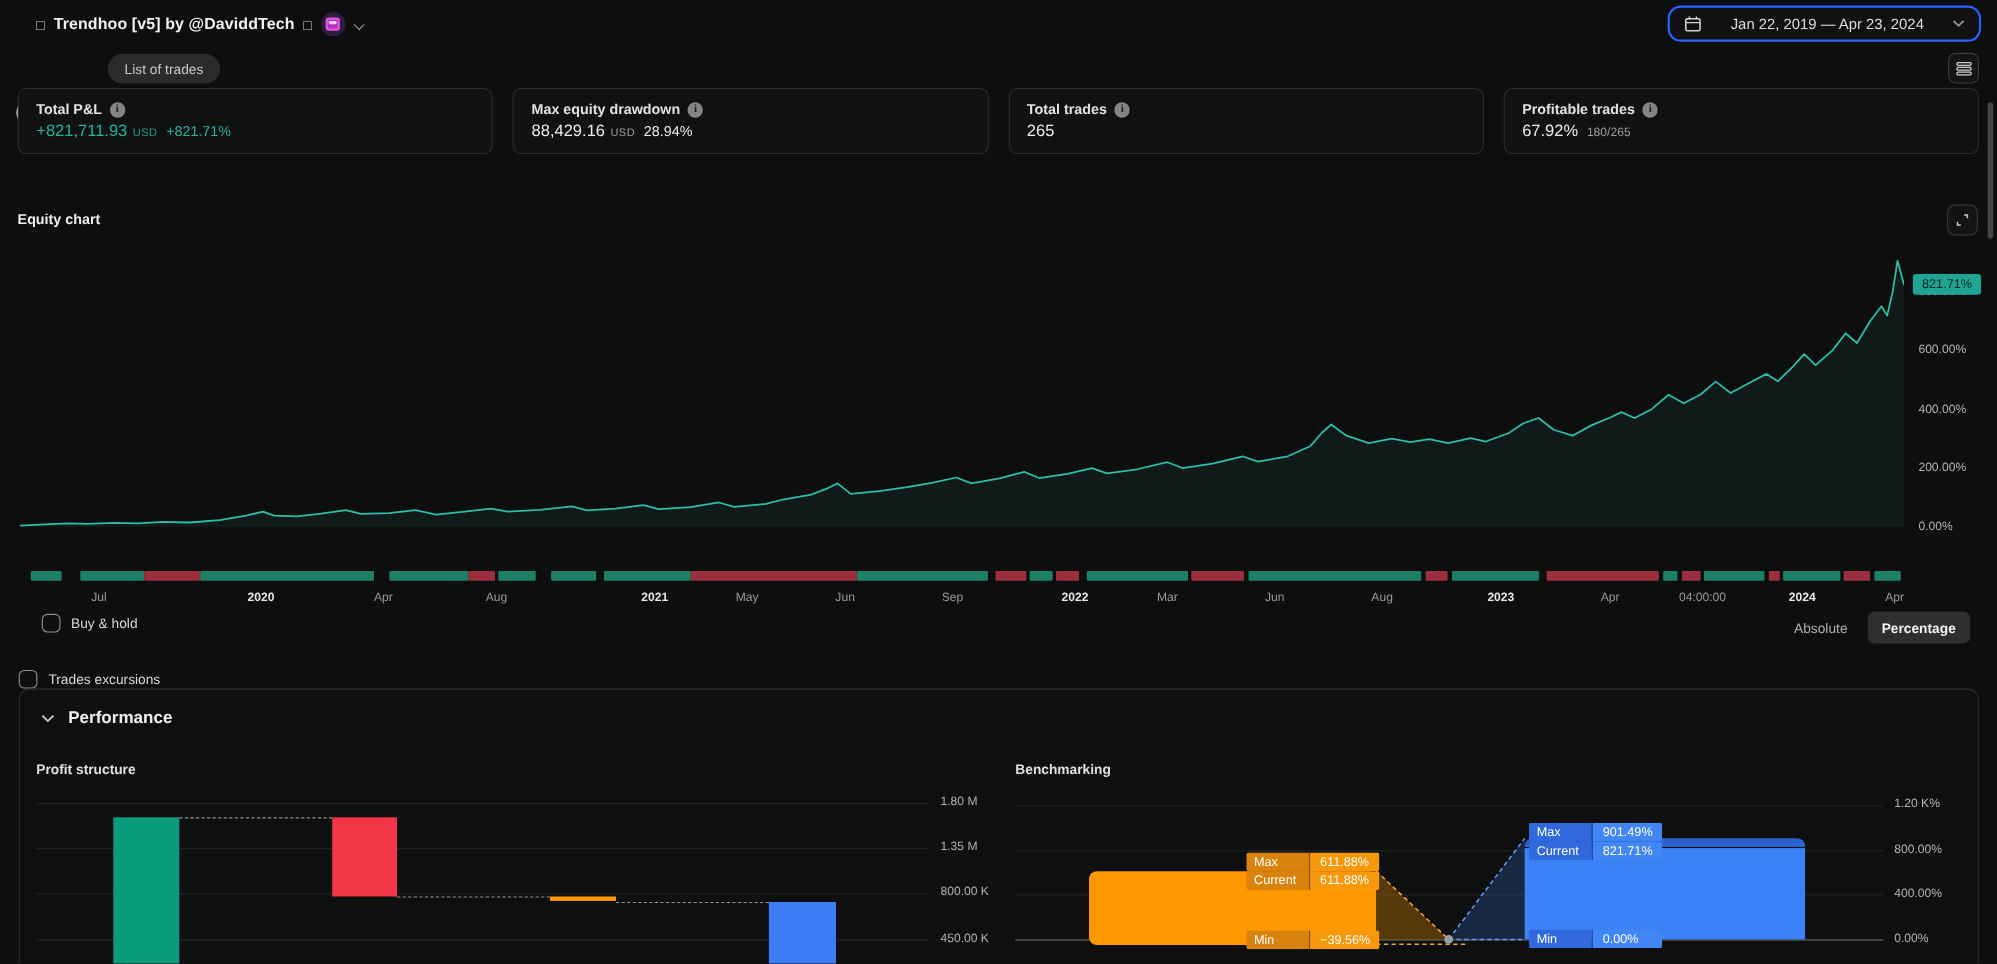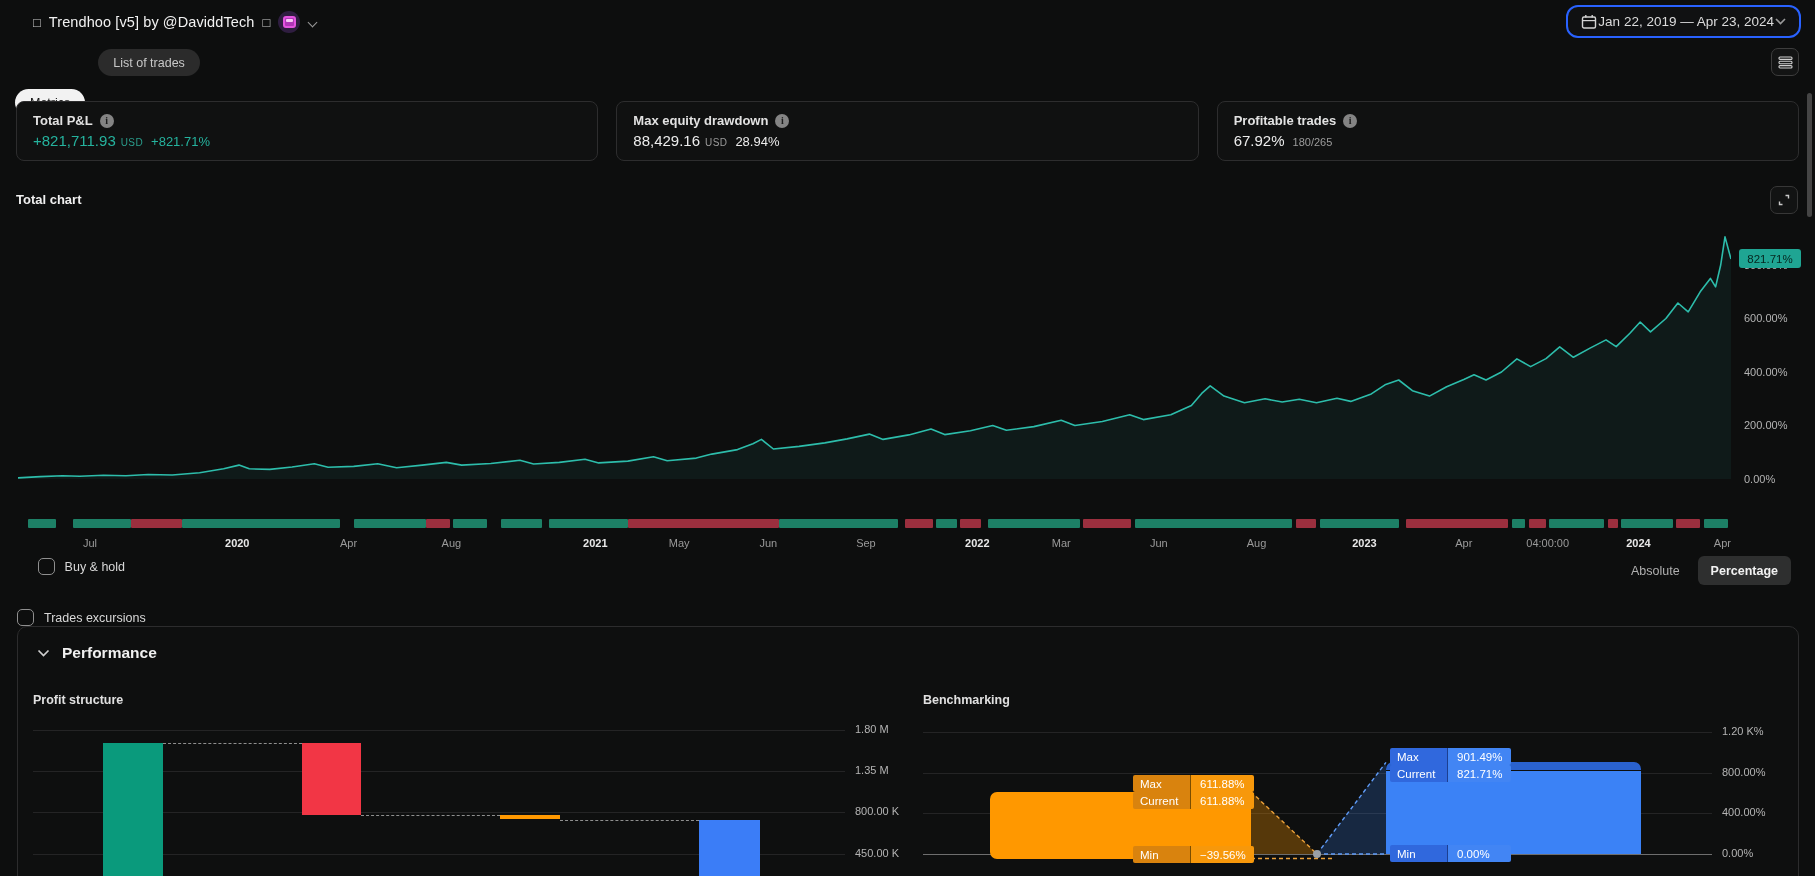--- a/index.html
+++ b/index.html
@@ -3,45 +3,45 @@
 <meta charset="utf-8">
 <style>
   * { margin:0; padding:0; box-sizing:border-box; }
   html,body { width:1815px; height:876px; }
   body { position:relative; overflow:hidden; background:#0d0e0e; color:#e4e4e4;
          font-family:"Liberation Sans", sans-serif; }
 
   
   .title-row { position:absolute; left:33px; top:11px; display:flex; align-items:center; gap:8px; }
   .tofu { color:#c9c9c9; font-size:13px; }
-  .app-title { font-size:14.5px; font-weight:normal; color:#f2f2f2; letter-spacing:.1px; }
+  .app-title { font-size:14.5px; font-weight:bold; color:#f2f2f2; letter-spacing:.1px; }
   .strategy-icon { width:22px; height:22px; border-radius:50%; background:rgba(168,85,247,.22);
                    display:flex; align-items:center; justify-content:center; }
   .strategy-icon .cal { width:13px; height:12px; border:2px solid #e454e0; border-radius:3px;
                         position:relative; background:#b036b8; }
   .strategy-icon .cal::before { content:""; position:absolute; left:1px; right:1px; top:1px;
                         height:3px; background:#f7c6f5; border-radius:1px; }
   .caret { width:10px; height:10px; position:relative; }
   .caret::before { content:""; position:absolute; left:1px; top:2px; width:6px; height:6px;
                    border-right:1.6px solid #9a9a9a; border-bottom:1.6px solid #9a9a9a;
                    transform:rotate(45deg); }
   .date-chip { position:absolute; right:14px; top:5px; height:33px; border:2px solid #2962ff;
-               border-radius:12px; display:flex; align-items:center; gap:1px; padding:0 13px;
+               border-radius:12px; display:flex; align-items:center; gap:26px; padding:0 13px;
                color:#dcdcdc; font-size:13.5px; background:#101112; }
   .tabs-row { position:absolute; left:15px; top:49px; display:flex; gap:13px; }
   .tab { height:27px; padding:0 15px; border-radius:14px; font-size:12.5px;
          display:flex; align-items:center; cursor:pointer; }
   .tab.active { background:#f2f2f2; color:#141414;margin-top:40px; }
   .tab.inactive { background:#2b2b2b; color:#c8c8c8; }
   .menu-btn { position:absolute; right:16px; top:48px; width:28px; height:28px;
               border:1px solid #3d3d3d; border-radius:7px; display:flex; align-items:center;
               justify-content:center; background:#131414; }
 
   
-  .cards-row { position:absolute; left:16px; right:16px; top:101px; display:flex; gap:18px;border-radius:11px; }
+  .cards-row { position:absolute; left:16px; right:16px; top:80px; display:flex; gap:18px;border-radius:11px; }
   .card { flex:1; height:60px; border:1px solid #2d2d2e; border-radius:8px; padding:11px 16px 0;
           background:#101111; }
   .card-title { display:flex; align-items:center; gap:7px; font-size:13px; font-weight:bold; color:#e2e2e2; }
   .info-icon { width:14px; height:14px; border-radius:50%; background:#848484; color:#1d1d1d;
                font-size:10px; font-weight:bold; display:flex; align-items:center; justify-content:center;
                font-family:"Liberation Serif", serif; }
   .info-icon::after { content:"i"; }
   .card-value { margin-top:4px; display:flex; align-items:baseline; gap:5px; font-size:15px; color:#ececec; }
   .u { font-size:10px; color:#9c9c9c; letter-spacing:.4px; }
   .x { font-size:13px; color:#ececec; margin-left:3px; }
@@ -155,33 +155,42 @@
     <div class="card-title">
         <span>Max equity drawdown</span>
         <span class="info-icon"></span>
       </div>
     <div class="card-value">
         <span class="v">88,429.16</span>
         <span class="u">USD</span>
         <span class="x">28.94%</span>
       </div>
   </div>
+  <div class="card c2">
+    <div class="card-title">
+        <span>Total trades</span>
+        <span class="info-icon"></span>
+      </div>
+    <div class="card-value">
+        <span class="v">265</span>
+      </div>
+  </div>
   <div class="card c3">
     <div class="card-title">
         <span>Profitable trades</span>
         <span class="info-icon"></span>
       </div>
     <div class="card-value">
         <span class="v">67.92%</span>
         <span class="x">180/265</span>
       </div>
   </div>
 </div>
 
-<div class="equity-title">Total chart</div>
+<div class="equity-title">Equity chart</div>
 <div class="expand-btn">
   <svg width="14" height="14" viewBox="0 0 14 14">
     <polyline points="8.5,2.5 11.5,2.5 11.5,5.5" fill="none" stroke="#c9c9c9" stroke-width="1.4"></polyline>
     <polyline points="2.5,8.5 2.5,11.5 5.5,11.5" fill="none" stroke="#c9c9c9" stroke-width="1.4"></polyline>
   </svg>
 </div>
 <div id="eq-plot">
     <svg width="1713" height="313" viewBox="0 0 1713 313">
       <path d="M0.0,272.9 L22.3,271.6 L44.5,270.8 L61.7,271.3 L85.6,270.3 L107.9,270.8 L130.2,269.5 L154.2,270.0 L181.6,267.8 L205.6,263.8 L221.0,260.1 L231.3,263.8 L251.8,264.4 L274.1,262.0 L296.3,258.8 L310.1,262.2 L335.7,261.4 L359.7,258.8 L378.6,262.8 L404.3,260.1 L428.3,257.4 L443.7,260.1 L472.8,258.5 L501.9,255.3 L515.6,259.0 L541.3,257.4 L567.0,254.2 L580.7,257.9 L609.8,256.1 L635.5,251.8 L649.2,255.8 L678.3,253.1 L693.8,249.1 L719.5,244.6 L734.9,238.7 L743.4,234.4 L755.4,244.0 L781.1,241.4 L806.8,237.9 L829.1,233.9 L851.4,229.1 L865.1,234.4 L890.8,229.9 L913.0,224.0 L926.7,229.6 L952.4,225.8 L974.7,220.5 L988.4,225.3 L1015.8,221.6 L1043.2,215.2 L1056.9,220.5 L1084.3,216.5 L1111.7,209.8 L1125.4,214.6 L1152.8,209.8 L1173.4,200.4 L1183.7,188.4 L1192.2,180.9 L1206.0,191.1 L1226.5,197.8 L1247.1,193.8 L1264.2,197.0 L1281.3,194.3 L1298.5,197.8 L1319.0,193.2 L1332.7,196.4 L1353.3,188.9 L1367.0,179.8 L1380.7,175.0 L1394.4,185.7 L1411.5,191.1 L1428.6,181.7 L1445.8,174.5 L1456.0,169.7 L1468.0,175.0 L1483.5,167.0 L1498.9,153.9 L1512.6,161.6 L1528.0,153.6 L1541.7,141.9 L1555.4,152.3 L1572.5,142.9 L1588.0,134.9 L1598.2,141.6 L1611.9,128.2 L1622.2,117.0 L1632.5,126.9 L1647.9,113.5 L1659.9,98.0 L1670.2,106.8 L1682.2,86.8 L1692.4,73.4 L1697.6,81.9 L1702.7,60.0 L1707.0,31.9 L1713.0,54.1 L1713,274 L0,274 Z" fill="rgba(45,189,171,0.07)" stroke="none"></path>
       <path d="M0.0,272.9 L22.3,271.6 L44.5,270.8 L61.7,271.3 L85.6,270.3 L107.9,270.8 L130.2,269.5 L154.2,270.0 L181.6,267.8 L205.6,263.8 L221.0,260.1 L231.3,263.8 L251.8,264.4 L274.1,262.0 L296.3,258.8 L310.1,262.2 L335.7,261.4 L359.7,258.8 L378.6,262.8 L404.3,260.1 L428.3,257.4 L443.7,260.1 L472.8,258.5 L501.9,255.3 L515.6,259.0 L541.3,257.4 L567.0,254.2 L580.7,257.9 L609.8,256.1 L635.5,251.8 L649.2,255.8 L678.3,253.1 L693.8,249.1 L719.5,244.6 L734.9,238.7 L743.4,234.4 L755.4,244.0 L781.1,241.4 L806.8,237.9 L829.1,233.9 L851.4,229.1 L865.1,234.4 L890.8,229.9 L913.0,224.0 L926.7,229.6 L952.4,225.8 L974.7,220.5 L988.4,225.3 L1015.8,221.6 L1043.2,215.2 L1056.9,220.5 L1084.3,216.5 L1111.7,209.8 L1125.4,214.6 L1152.8,209.8 L1173.4,200.4 L1183.7,188.4 L1192.2,180.9 L1206.0,191.1 L1226.5,197.8 L1247.1,193.8 L1264.2,197.0 L1281.3,194.3 L1298.5,197.8 L1319.0,193.2 L1332.7,196.4 L1353.3,188.9 L1367.0,179.8 L1380.7,175.0 L1394.4,185.7 L1411.5,191.1 L1428.6,181.7 L1445.8,174.5 L1456.0,169.7 L1468.0,175.0 L1483.5,167.0 L1498.9,153.9 L1512.6,161.6 L1528.0,153.6 L1541.7,141.9 L1555.4,152.3 L1572.5,142.9 L1588.0,134.9 L1598.2,141.6 L1611.9,128.2 L1622.2,117.0 L1632.5,126.9 L1647.9,113.5 L1659.9,98.0 L1670.2,106.8 L1682.2,86.8 L1692.4,73.4 L1697.6,81.9 L1702.7,60.0 L1707.0,31.9 L1713.0,54.1" fill="none" stroke="#2dbdab" stroke-width="1.6" stroke-linejoin="round"></path>

